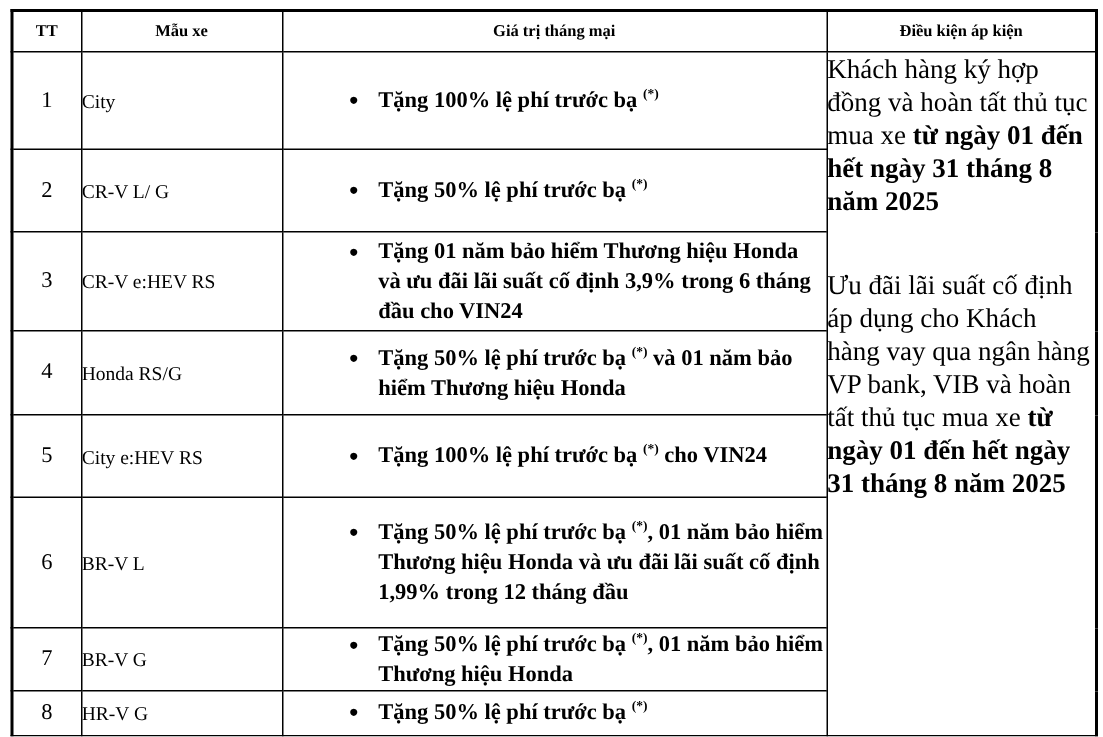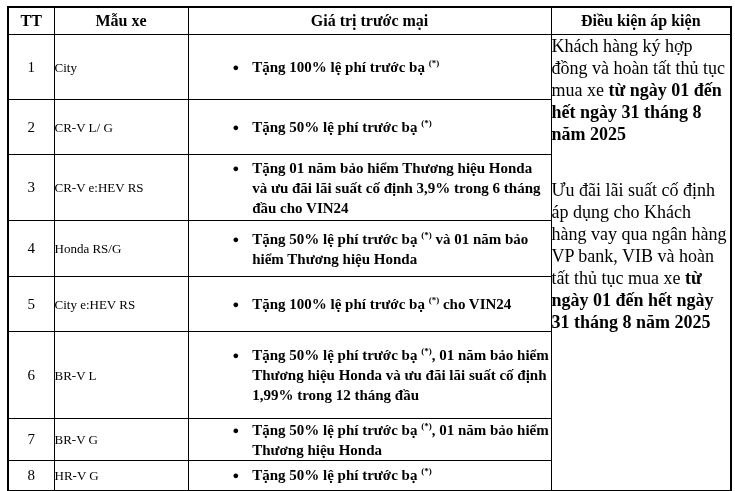--- a/index.html
+++ b/index.html
@@ -27,21 +27,21 @@
     table-layout: fixed;
     border: 2px solid #000000;
   }
   table.promo-table th,
   table.promo-table td {
     border: 1px solid #000000;
     padding: 0;
     overflow: hidden;
   }
   th.hdr {
-    font-size: 16px;
+    font-size: 11px;
     font-weight: bold;
     text-align: center;
     vertical-align: middle;
     height: 26px;
     line-height: 18px;
     margin-left: 24px;
   }
   td.tt {
     text-align: center;
     vertical-align: middle;
@@ -98,21 +98,21 @@
     <colgroup>
       <col style="width:46px">
       <col style="width:134px">
       <col style="width:363px">
       <col style="width:180px">
     </colgroup>
     <tbody>
         <tr>
       <th class="hdr">TT</th>
       <th class="hdr">Mẫu xe</th>
-      <th class="hdr">Giá trị trước mại</th>
+      <th class="hdr">Giá trị tháng mại</th>
       <th class="hdr">Điều kiện áp kiện</th>
     </tr>
 
     <tr style="height:65px">
       <td class="tt">1</td>
       <td class="model">City</td>
       <td class="promo">
         <div class="promo-inner">
           <span class="dot">●</span>
           <span class="promo-text">Tặng 100% lệ phí trước bạ <sup>(*)</sup></span>

